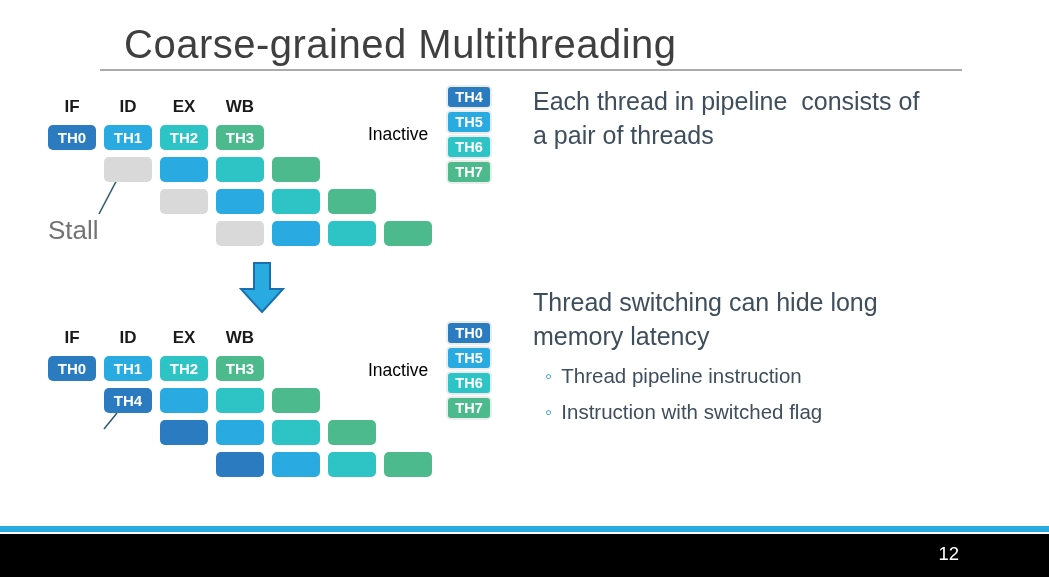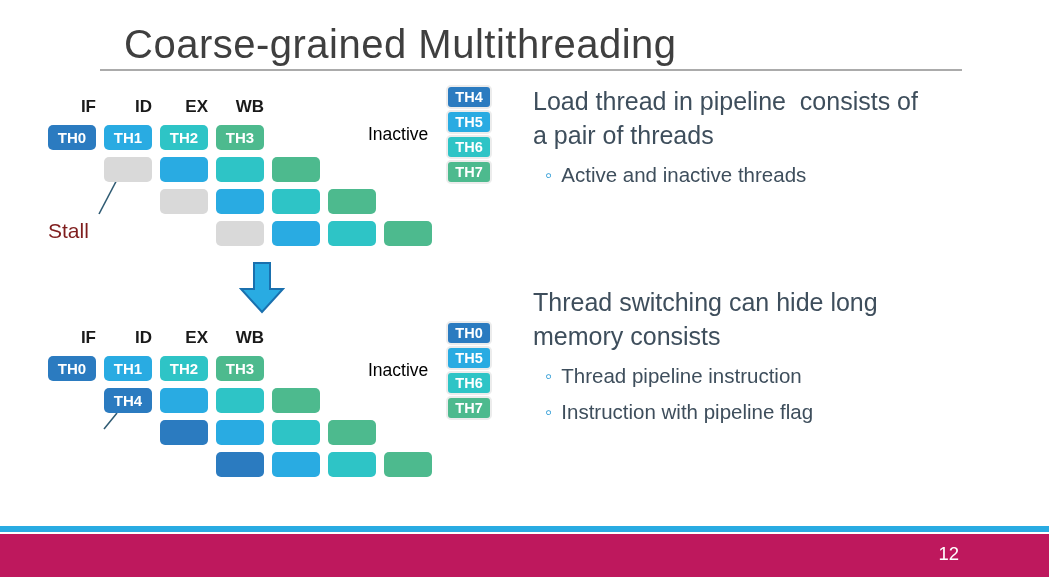--- a/index.html
+++ b/index.html
@@ -14,33 +14,33 @@
     font-size:40px; font-weight:300; color:#3F3F3F; letter-spacing:0.5px;
     white-space:nowrap;
   }
   .title-rule {
     position:absolute; left:100px; top:69px; width:862px; height:2px;
     background:#ABABAB;
   }
   
   .pipeline { position:absolute; width:445px; height:170px; }
   .stage-header {
-    position:absolute; top:0; width:48px; text-align:right;
+    position:absolute; top:0; width:48px; text-align:center;
     font-size:17px; font-weight:700; color:#1a1a1a;
   }
   .cell {
     position:absolute; width:48px; height:25px; border-radius:5px;
   }
   .cell.labeled {
     color:#ffffff; font-size:15px; font-weight:600;
     text-align:center; line-height:25px;
   }
   .pointer-svg { position:absolute; left:0; top:0; width:210px; height:170px; pointer-events:none; }
   .callout {
-    position:absolute; color:#7f1d1d; font-size:21px; line-height:29px;
+    position:absolute; color:#737373; font-size:26px; line-height:29px;
     white-space:pre-line;
   }
   .callout.stall { left:0px; top:119px; }
   .callout.switching { left:-43px; top:99px; width:134px; text-align:center; }
   
   .inactive-group { position:absolute; display:flex; align-items:center; }
   .inactive-label {
     font-size:17.5px; color:#000; width:74px; margin-right:4px; text-align:left;
   }
   .inactive-stack { display:flex; flex-direction:column; }
@@ -63,21 +63,21 @@
   }
   .bullet::before { content:"\25E6"; color:#2E9BD5; font-weight:700; margin-right:9px; }
   .sub-bullet-list { list-style:none; margin:0; padding:0 0 0 41px; }
   .sub-bullet { font-size:17.5px; line-height:22px; color:#3E4E5C; }
   .sub-bullet::before { content:"\25E6"; color:#2E9BD5; font-weight:700; margin-right:8px; }
   
   .footer-accent {
     position:absolute; left:0; top:526px; width:1049px; height:6px; background:#29ABE2;
   }
   .footer-main {
-    position:absolute; left:0; top:534px; width:1049px; height:43px; background:#be185d;text-decoration:underline;
+    position:absolute; left:0; top:534px; width:1049px; height:43px; background:#000000;text-decoration:underline;
   }
   .page-number {
     position:absolute; right:90px; top:9px; color:#ffffff; font-size:18.5px;
   }
 </style>
 </head>
 <body>
 
 <div class="slide">
 
@@ -155,33 +155,32 @@
     <span class="inactive-label">Inactive</span>
     <div class="inactive-stack">
         <div class="inactive-box" style="background: rgb(43, 123, 192);">TH0</div>
         <div class="inactive-box" style="background: rgb(41, 171, 226);">TH5</div>
         <div class="inactive-box" style="background: rgb(46, 196, 198);">TH6</div>
         <div class="inactive-box" style="background: rgb(77, 186, 142);">TH7</div>
       </div>
   </div>
 
   <section class="text-block" style="top:84px;">
-    <h2 class="block-heading">Load thread in pipeline  consists of
+    <h2 class="block-heading">Each thread in pipeline  consists of
 a pair of threads</h2>
     <ul class="bullet-list">
-      <li class="bullet">Active and inactive threads</li>
     </ul>
   </section>
 
   <section class="text-block" style="top:285px;">
     <h2 class="block-heading">Thread switching can hide long
-memory consists</h2>
+memory latency</h2>
     <ul class="bullet-list">
       <li class="bullet">Thread pipeline instruction</li>
-      <li class="bullet" style="margin-bottom:3px;">Instruction with pipeline flag</li>
+      <li class="bullet" style="margin-bottom:3px;">Instruction with switched flag</li>
     </ul>
   </section>
 
   <div class="footer-accent"></div>
   <div class="footer-main">
     <span class="page-number">12</span>
   </div>
 
 </div>
 

